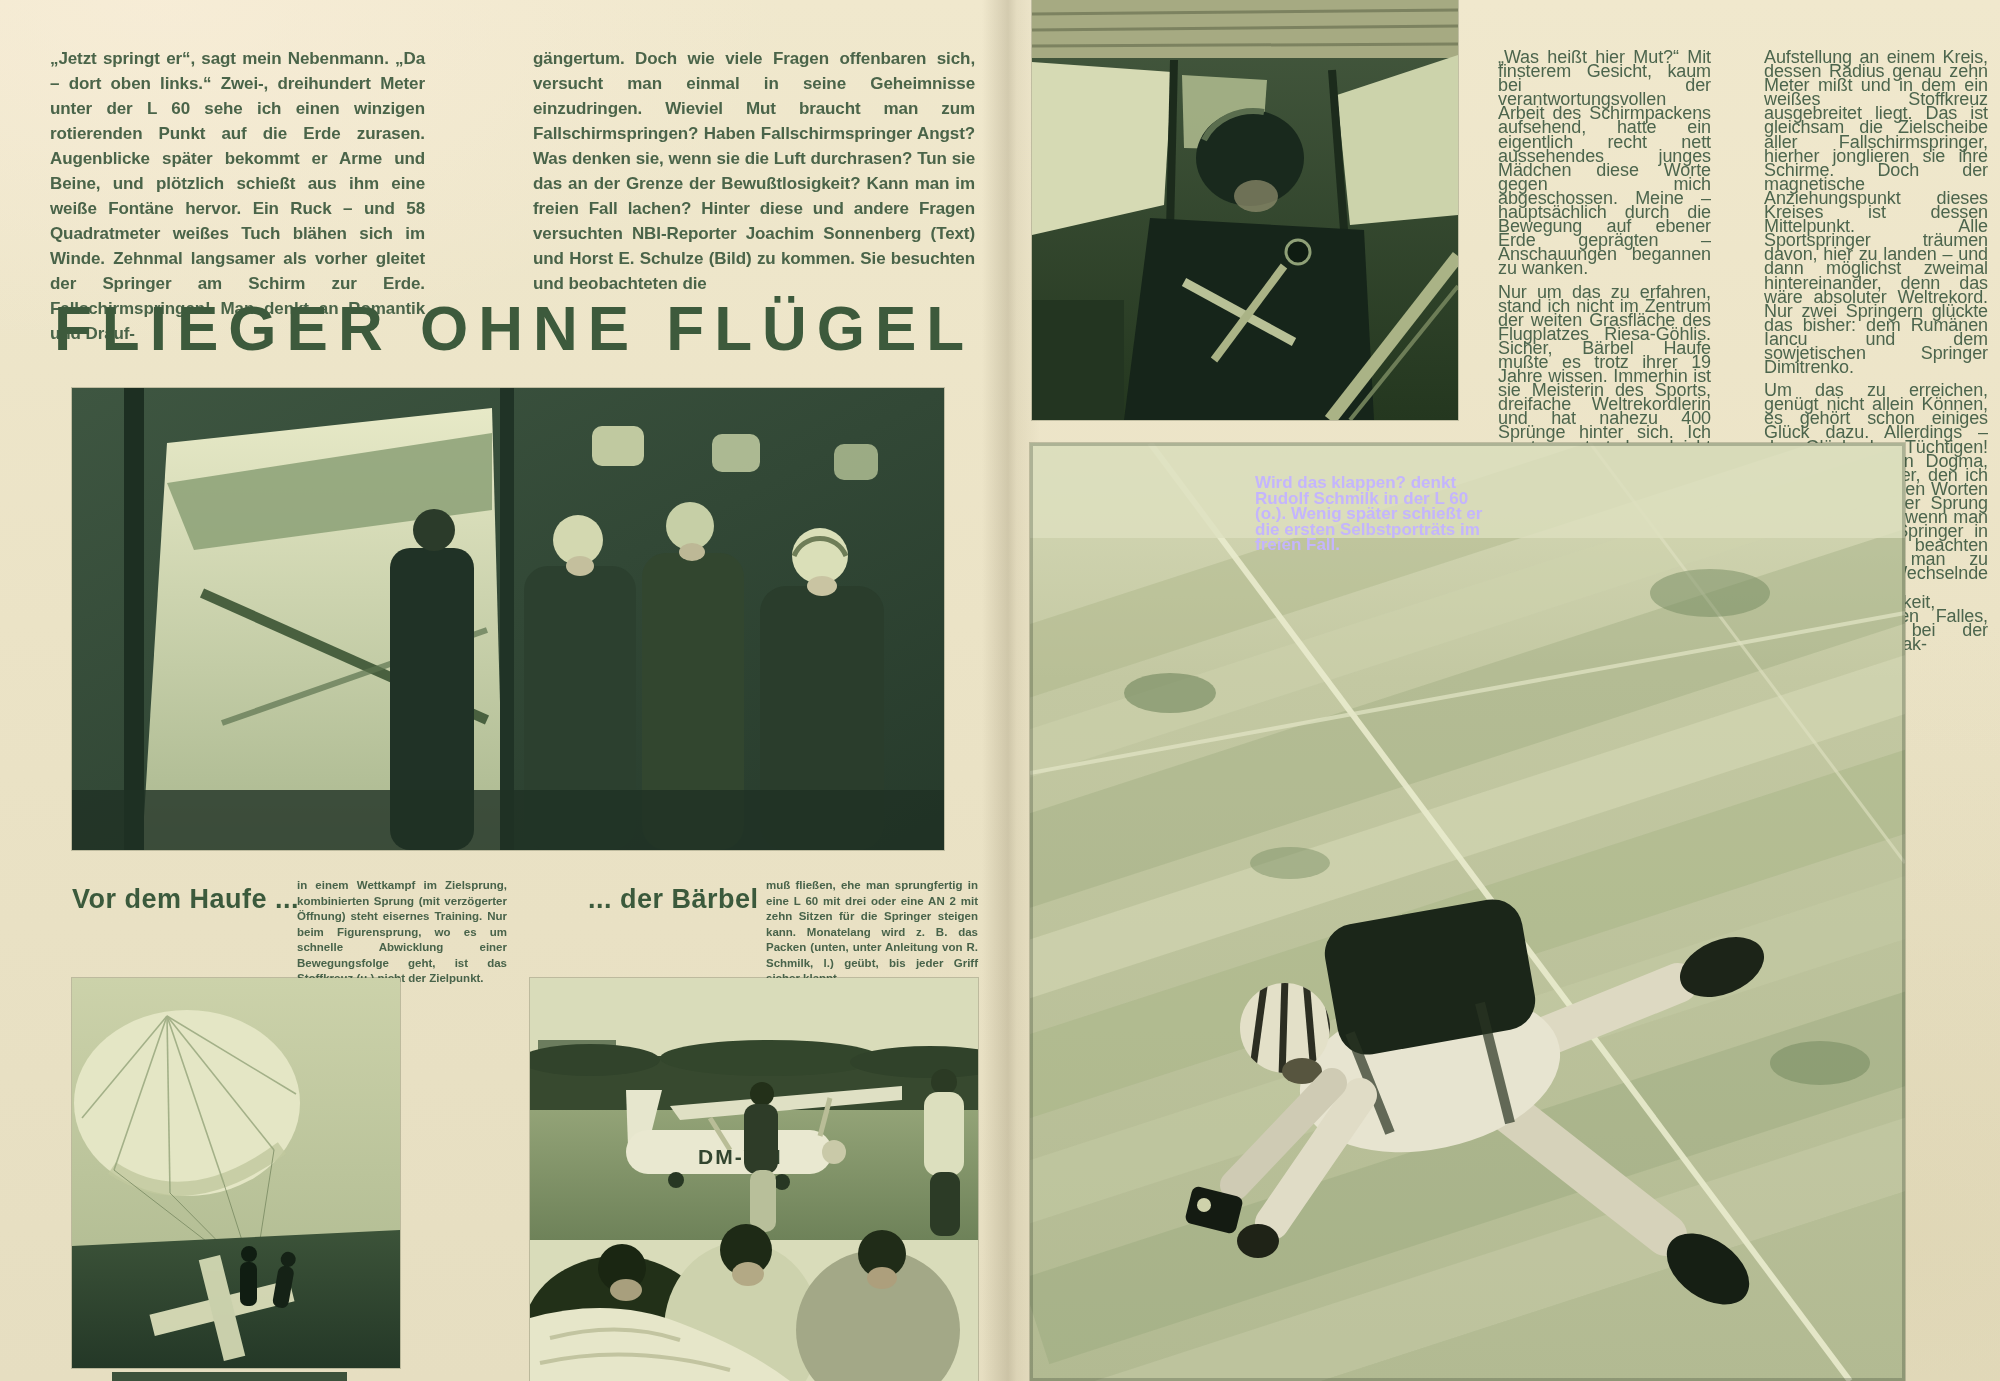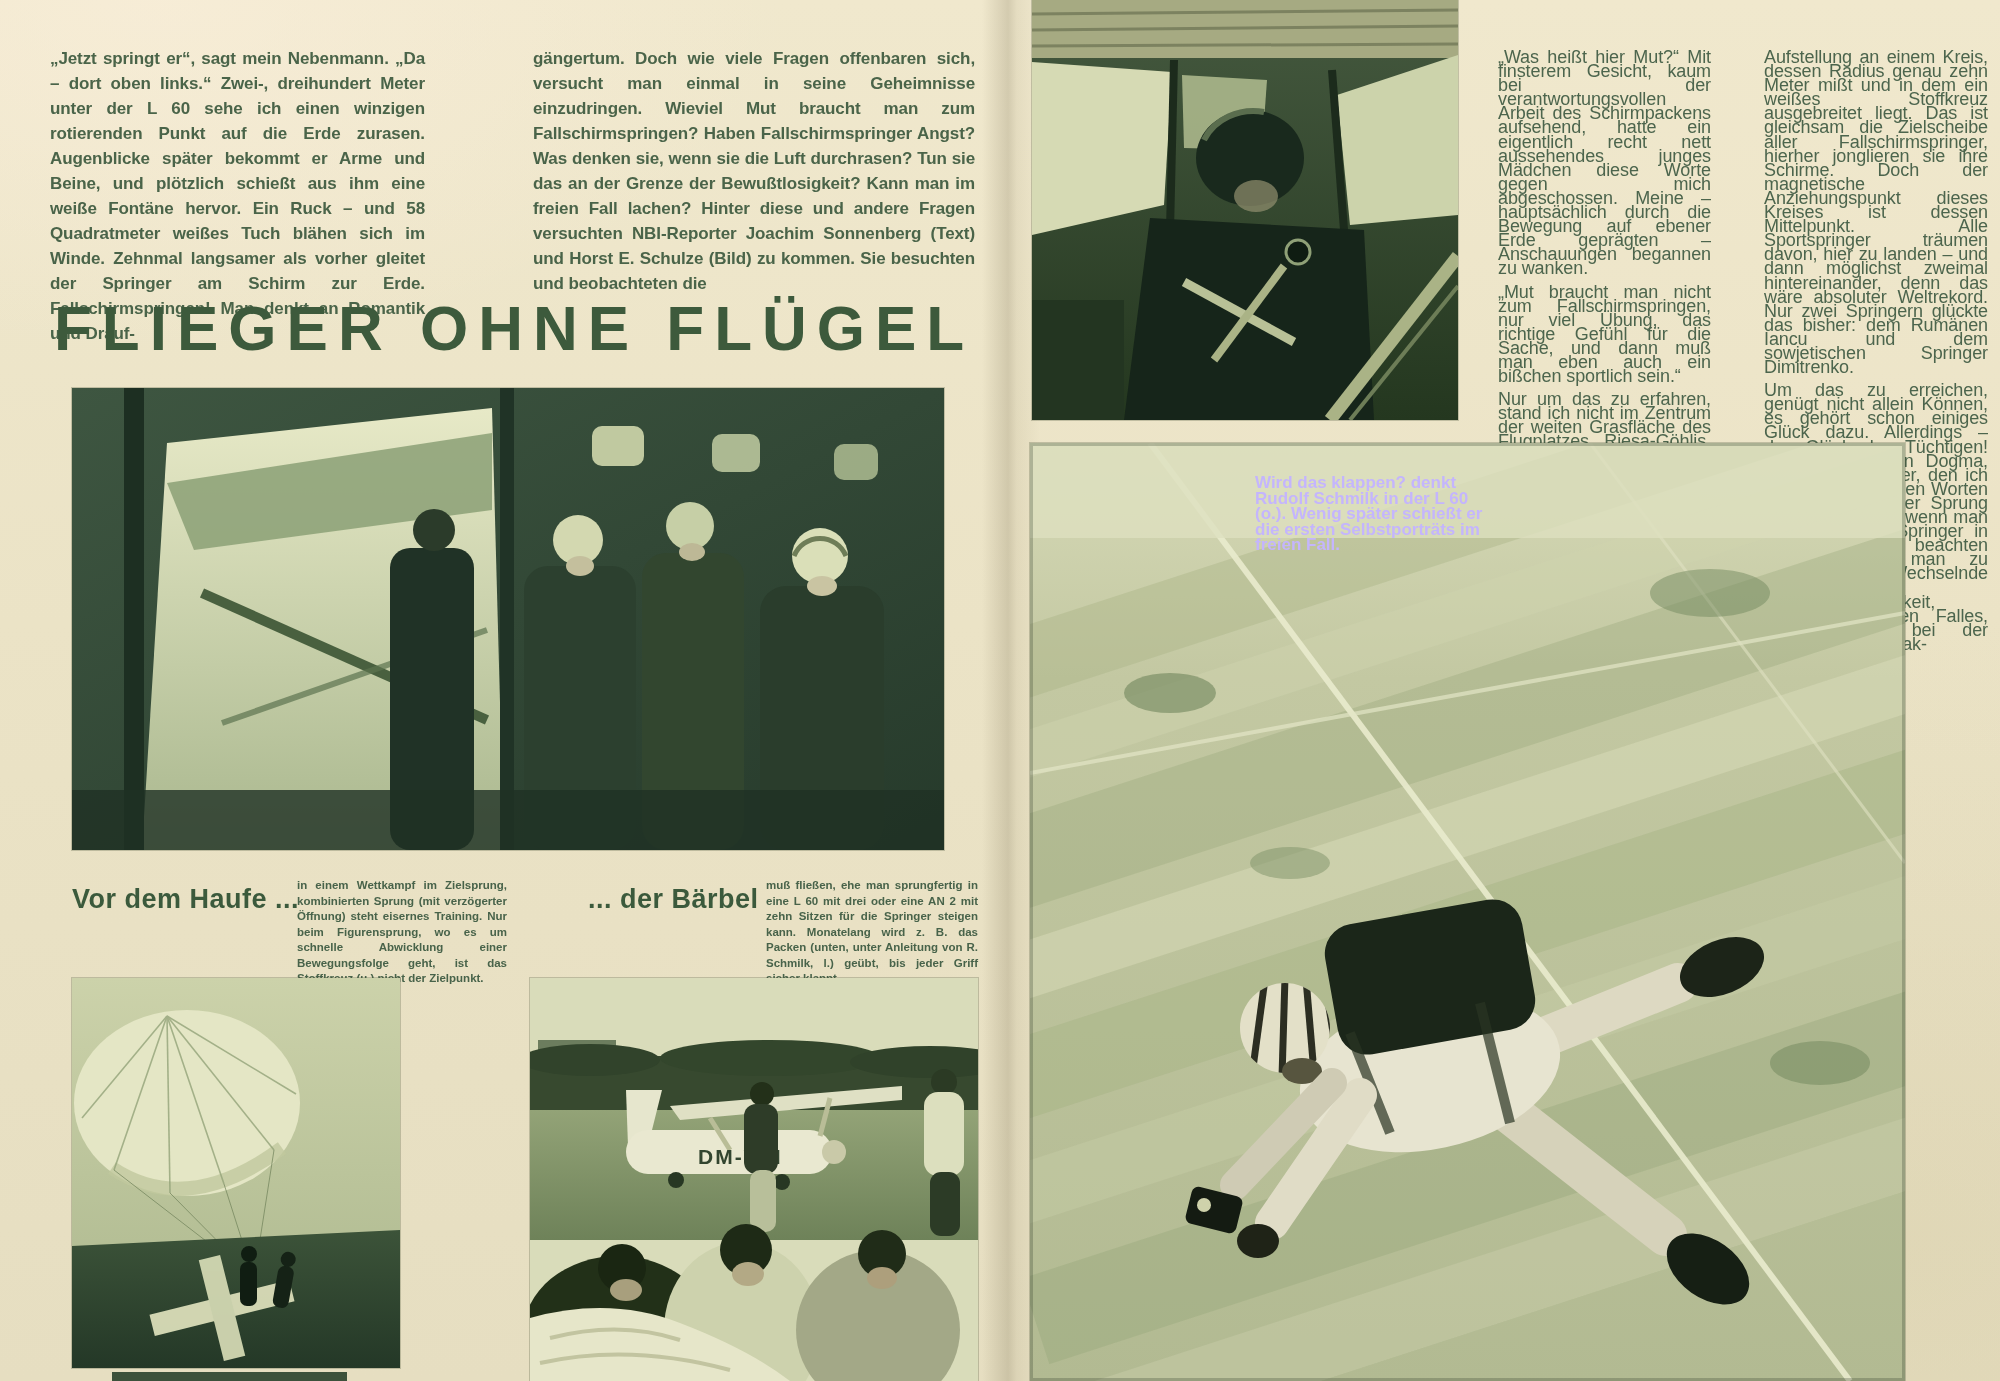--- a/index.html
+++ b/index.html
@@ -235,21 +235,20 @@
       <line x1="252" y1="266" x2="182" y2="360" stroke="#aab386" stroke-width="8"></line>
       <circle cx="266" cy="252" r="12" fill="#0f1c12" stroke="#8fa077" stroke-width="3"></circle>
       <line x1="298" y1="420" x2="426" y2="256" stroke="#aab386" stroke-width="13"></line>
       <line x1="318" y1="420" x2="426" y2="286" stroke="#6d7d57" stroke-width="4"></line>
       <rect x="0" y="300" width="92" height="120" fill="#233521"></rect>
     </svg>
   </div>
 
   <div class="abs col-text" style="left:1498px;top:50px;width:213px;">
     <p>„Was heißt hier Mut?“ Mit finsterem Gesicht, kaum bei der verantwortungsvollen Arbeit des Schirmpackens aufsehend, hatte ein eigentlich recht nett aussehendes junges Mädchen diese Worte gegen mich abgeschossen. Meine – hauptsächlich durch die Bewegung auf ebener Erde geprägten – Anschauungen begannen zu wanken.</p>
-    <p>„Mut braucht man nicht zum Fallschirmspringen, nur viel Übung, das richtige Gefühl für die Sache, und dann muß man eben auch ein bißchen sportlich sein.“</p>
     <p>Nur um das zu erfahren, stand ich nicht im Zentrum der weiten Grasfläche des Flugplatzes Riesa-Göhlis. Sicher, Bärbel Haufe mußte es trotz ihrer 19 Jahre wissen. Immerhin ist sie Meisterin des Sports, dreifache Weltrekordlerin und hat nahezu 400 Sprünge hinter sich. Ich wagte es trotzdem, leicht zu zweifeln.</p>
     <p>Die nächsten Stunden brachten Licht ins Dunkel. Zunächst wollte ich mir den „Sprungbetrieb“ (offizielle Bezeichnung!) aus der Nähe ansehen. Dazu nahm ich</p>
   </div>
 
   <div class="abs col-text" style="left:1764px;top:50px;width:224px;">
     <p>Aufstellung an einem Kreis, dessen Radius genau zehn Meter mißt und in dem ein weißes Stoffkreuz ausgebreitet liegt. Das ist gleichsam die Zielscheibe aller Fallschirmspringer, hierher jonglieren sie ihre Schirme. Doch der magnetische Anziehungspunkt dieses Kreises ist dessen Mittelpunkt. Alle Sportspringer träumen davon, hier zu landen – und dann möglichst zweimal hintereinander, denn das wäre absoluter Weltrekord. Nur zwei Springern glückte das bisher: dem Rumänen Iancu und dem sowjetischen Springer Dimitrenko.</p>
     <p>Um das zu erreichen, genügt nicht allein Können, es gehört schon einiges Glück dazu. Allerdings – das Glück des Tüchtigen! Es klang wie ein Dogma, weil jeder Springer, den ich ansprach, es seinen Worten voranstellte: „Jeder Sprung ist anders.“ Doch wenn man weiß, was der Springer in der Luft alles beachten muß, beginnt man zu begreifen. Wechselnde Windrichtung, Windgeschwindigkeit, Dauer des freien Falles, Verzögerungen bei der Öffnung des Verpak-</p>
   </div>
 
   <div class="abs photo" style="left:1030px;top:443px;width:875px;height:938px;">

